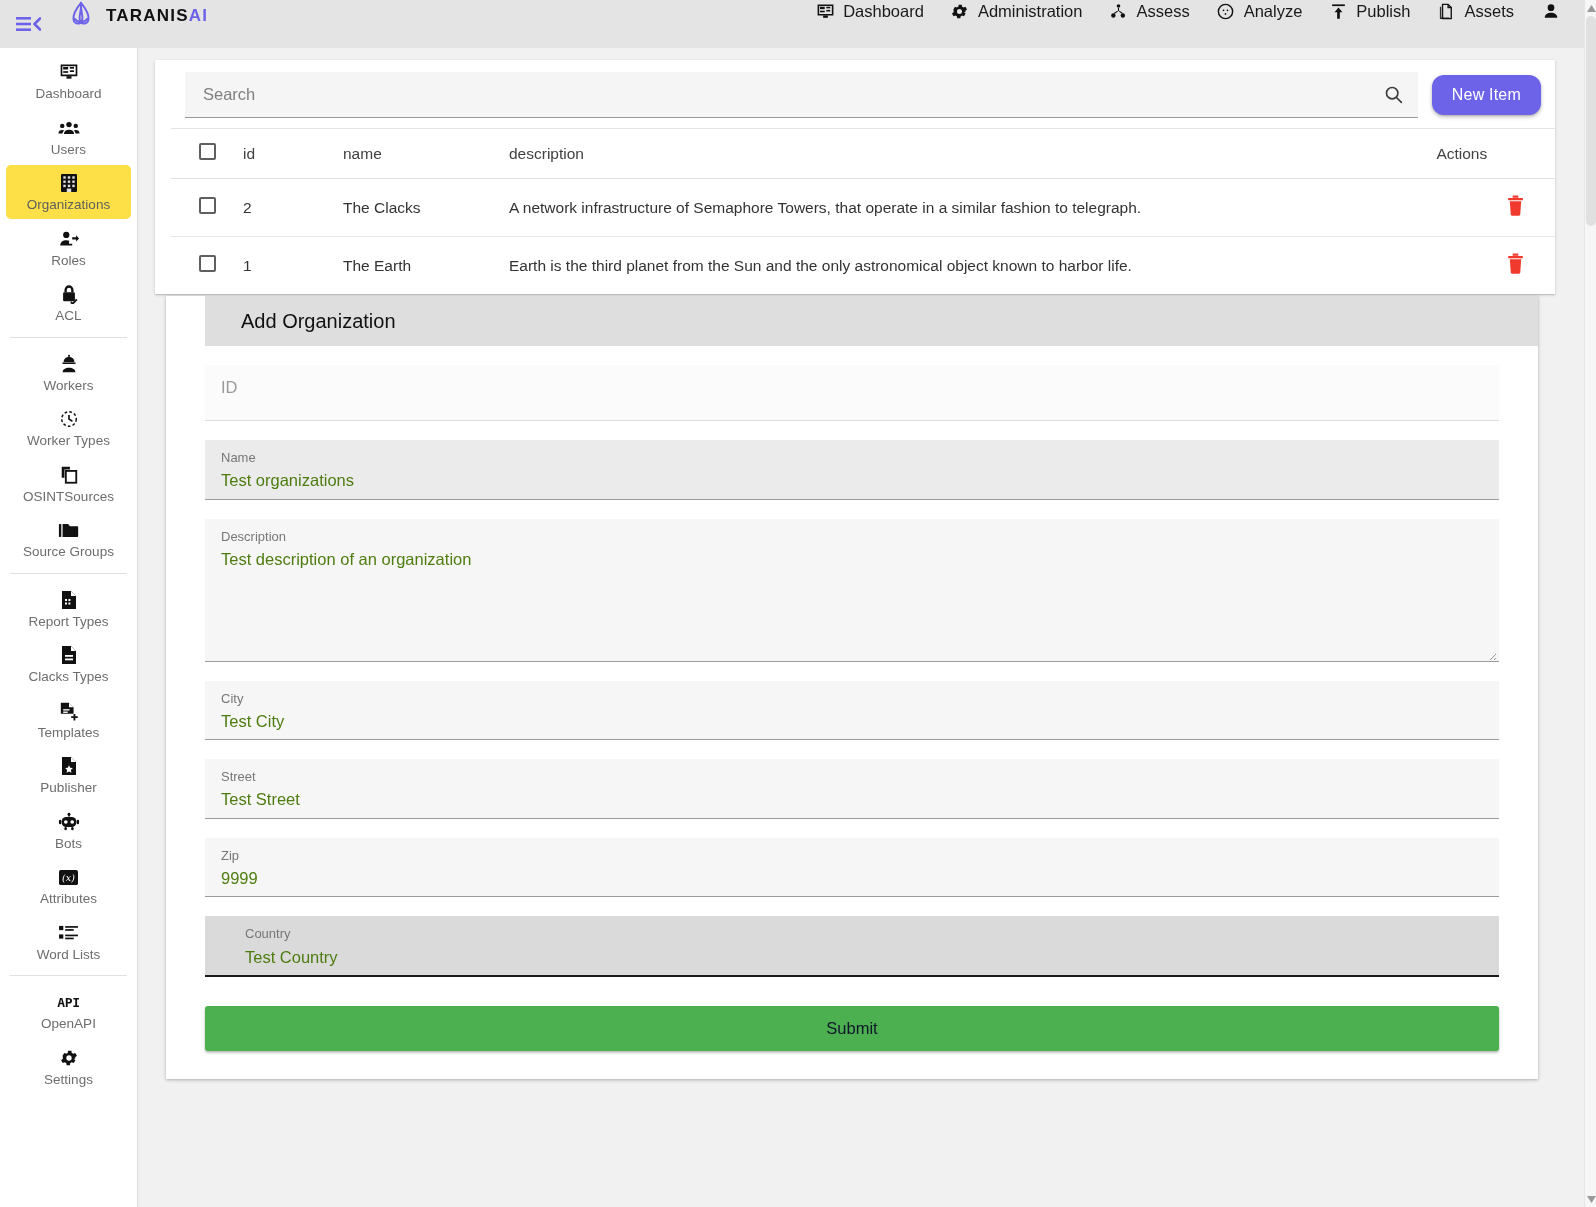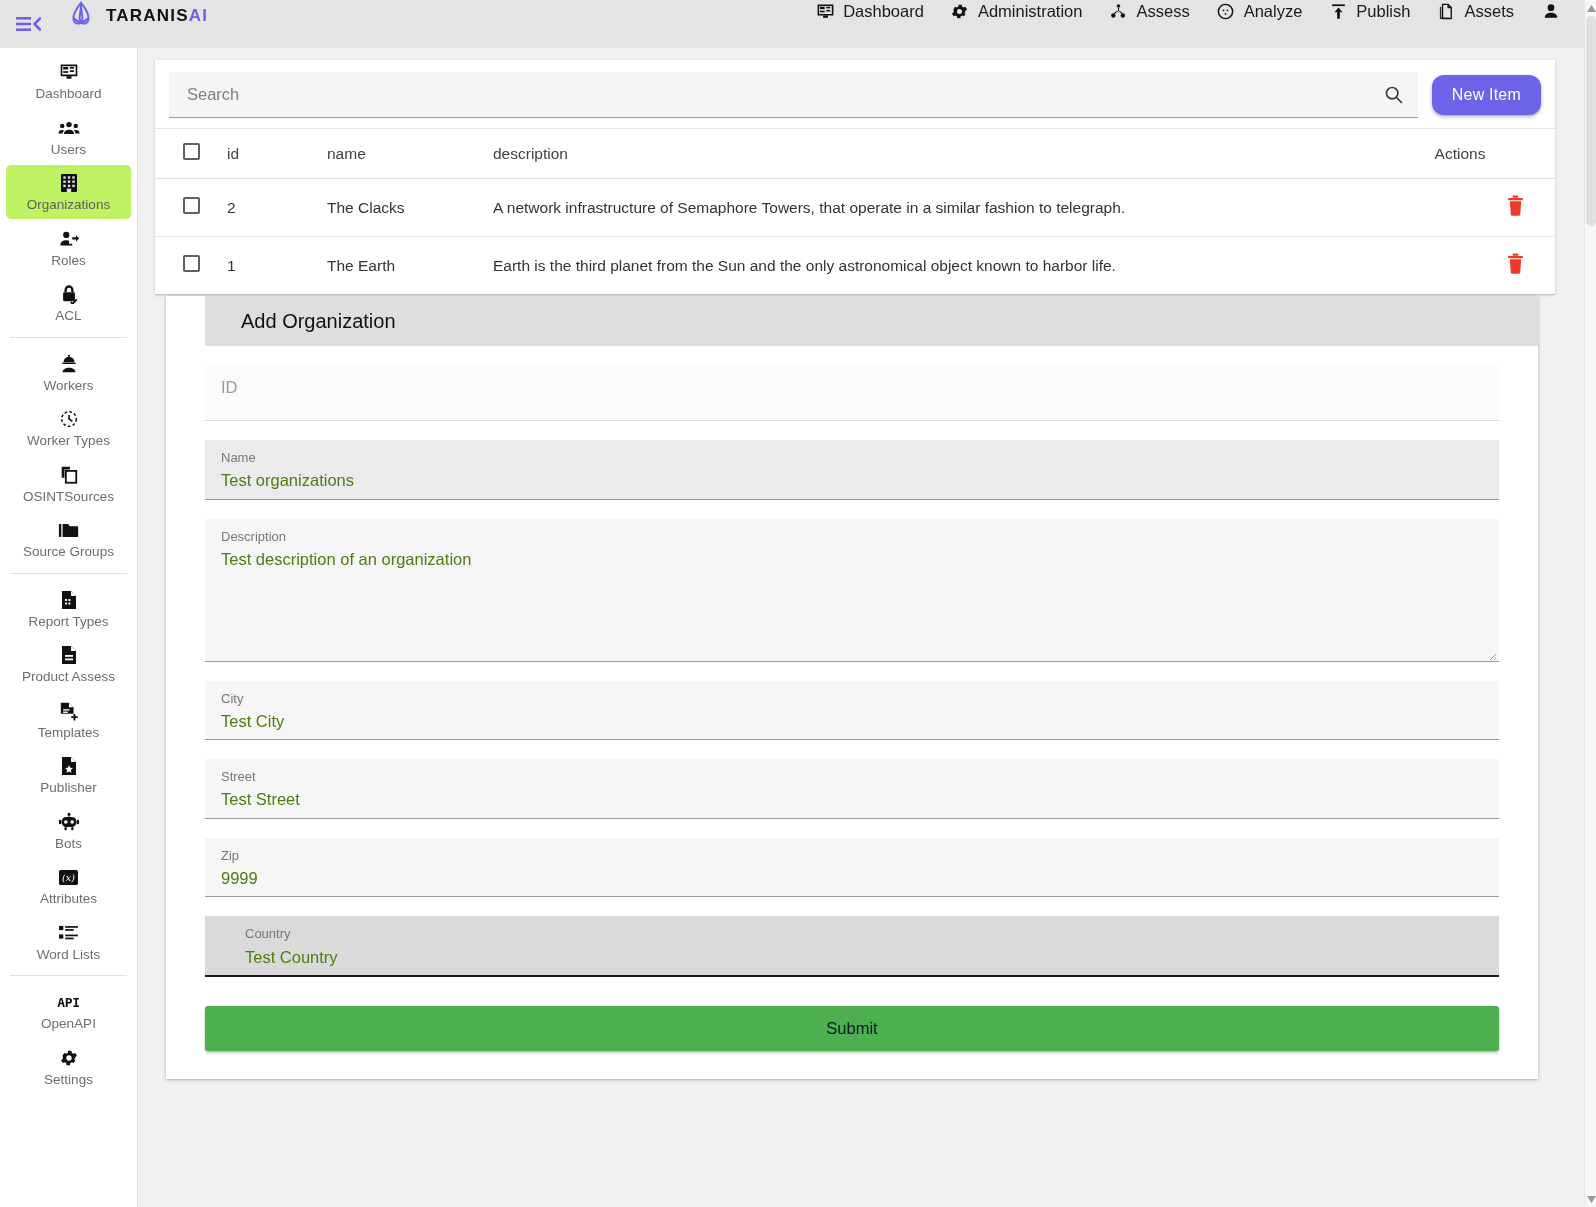--- a/index.html
+++ b/index.html
@@ -52,21 +52,21 @@
     overflow: hidden;
     padding-top: 6px;
   }
   .side-item {
     margin: 0 6px 2px 6px;
     padding: 7px 2px 6px 2px;
     border-radius: 5px;
     display: flex; flex-direction: column; align-items: center; gap: 3px;
     cursor: pointer;
   }
-  .side-item.active { background: #bef264; }
+  .side-item.active { background: #fde047; }
   .side-icon {
     height: 22px; display: flex; align-items: center; justify-content: center;
     color: #1a1a1a;
   }
   .side-label {
     font-size: 13.5px; color: #6d6d6d; text-align: center; line-height: 1.15;
   }
   .side-item.active .side-label { color: #5e5e5e; }
   .side-divider { height: 1px; background: #e0e0e0; margin: 7px 10px 8px 10px; }
   .api-word { font-family: "DejaVu Sans Mono", monospace; font-size: 13px; font-weight: bold; color:#111; letter-spacing:-0.3px;}
@@ -77,20 +77,21 @@
     width: 1446px; height: 1159px;
     background: #f1f1f1;
     overflow: hidden;
   }
 
   .table-card {
     position: absolute; left: 17px; top: 12px;
     width: 1400px;
     background: #fff;
     box-shadow: 0 1px 3px rgba(0,0,0,.16), 0 1px 1px rgba(0,0,0,.10);
+    padding-left: 16px;
   }
   .table-toolbar {
     display: flex; align-items: center;
     padding: 12px 14px 10px 14px;
     gap: 14px;
   }
   .search-wrap {
     position: relative; flex: 1;
     background: #f5f5f5;
     border-bottom: 1px solid #9a9a9a;
@@ -453,21 +454,21 @@
       <span class="side-icon">
         <svg width="18" height="20" viewBox="0 0 18 20" fill="#111">
             <path d="M2 1h9l5 5v13H2z"></path>
             <path d="M11 1v5h5" fill="#fff"></path>
             <g fill="#fff">
               <rect x="5" y="10" width="8" height="1.8"></rect>
               <rect x="5" y="13.5" width="8" height="1.8"></rect>
             </g>
           </svg>
       </span>
-      <span class="side-label">Product Assess</span>
+      <span class="side-label">Clacks Types</span>
     </div>
     <div class="side-item">
       <span class="side-icon">
         <svg width="20" height="20" viewBox="0 0 22 20" fill="#111">
             <path d="M2 1h9l5 5v7H2z"></path>
             <path d="M11 1v5h5" fill="#fff"></path>
             <g fill="#fff">
               <rect x="4.6" y="8" width="7" height="1.5"></rect>
               <rect x="4.6" y="10.6" width="5" height="1.5"></rect>
             </g>

